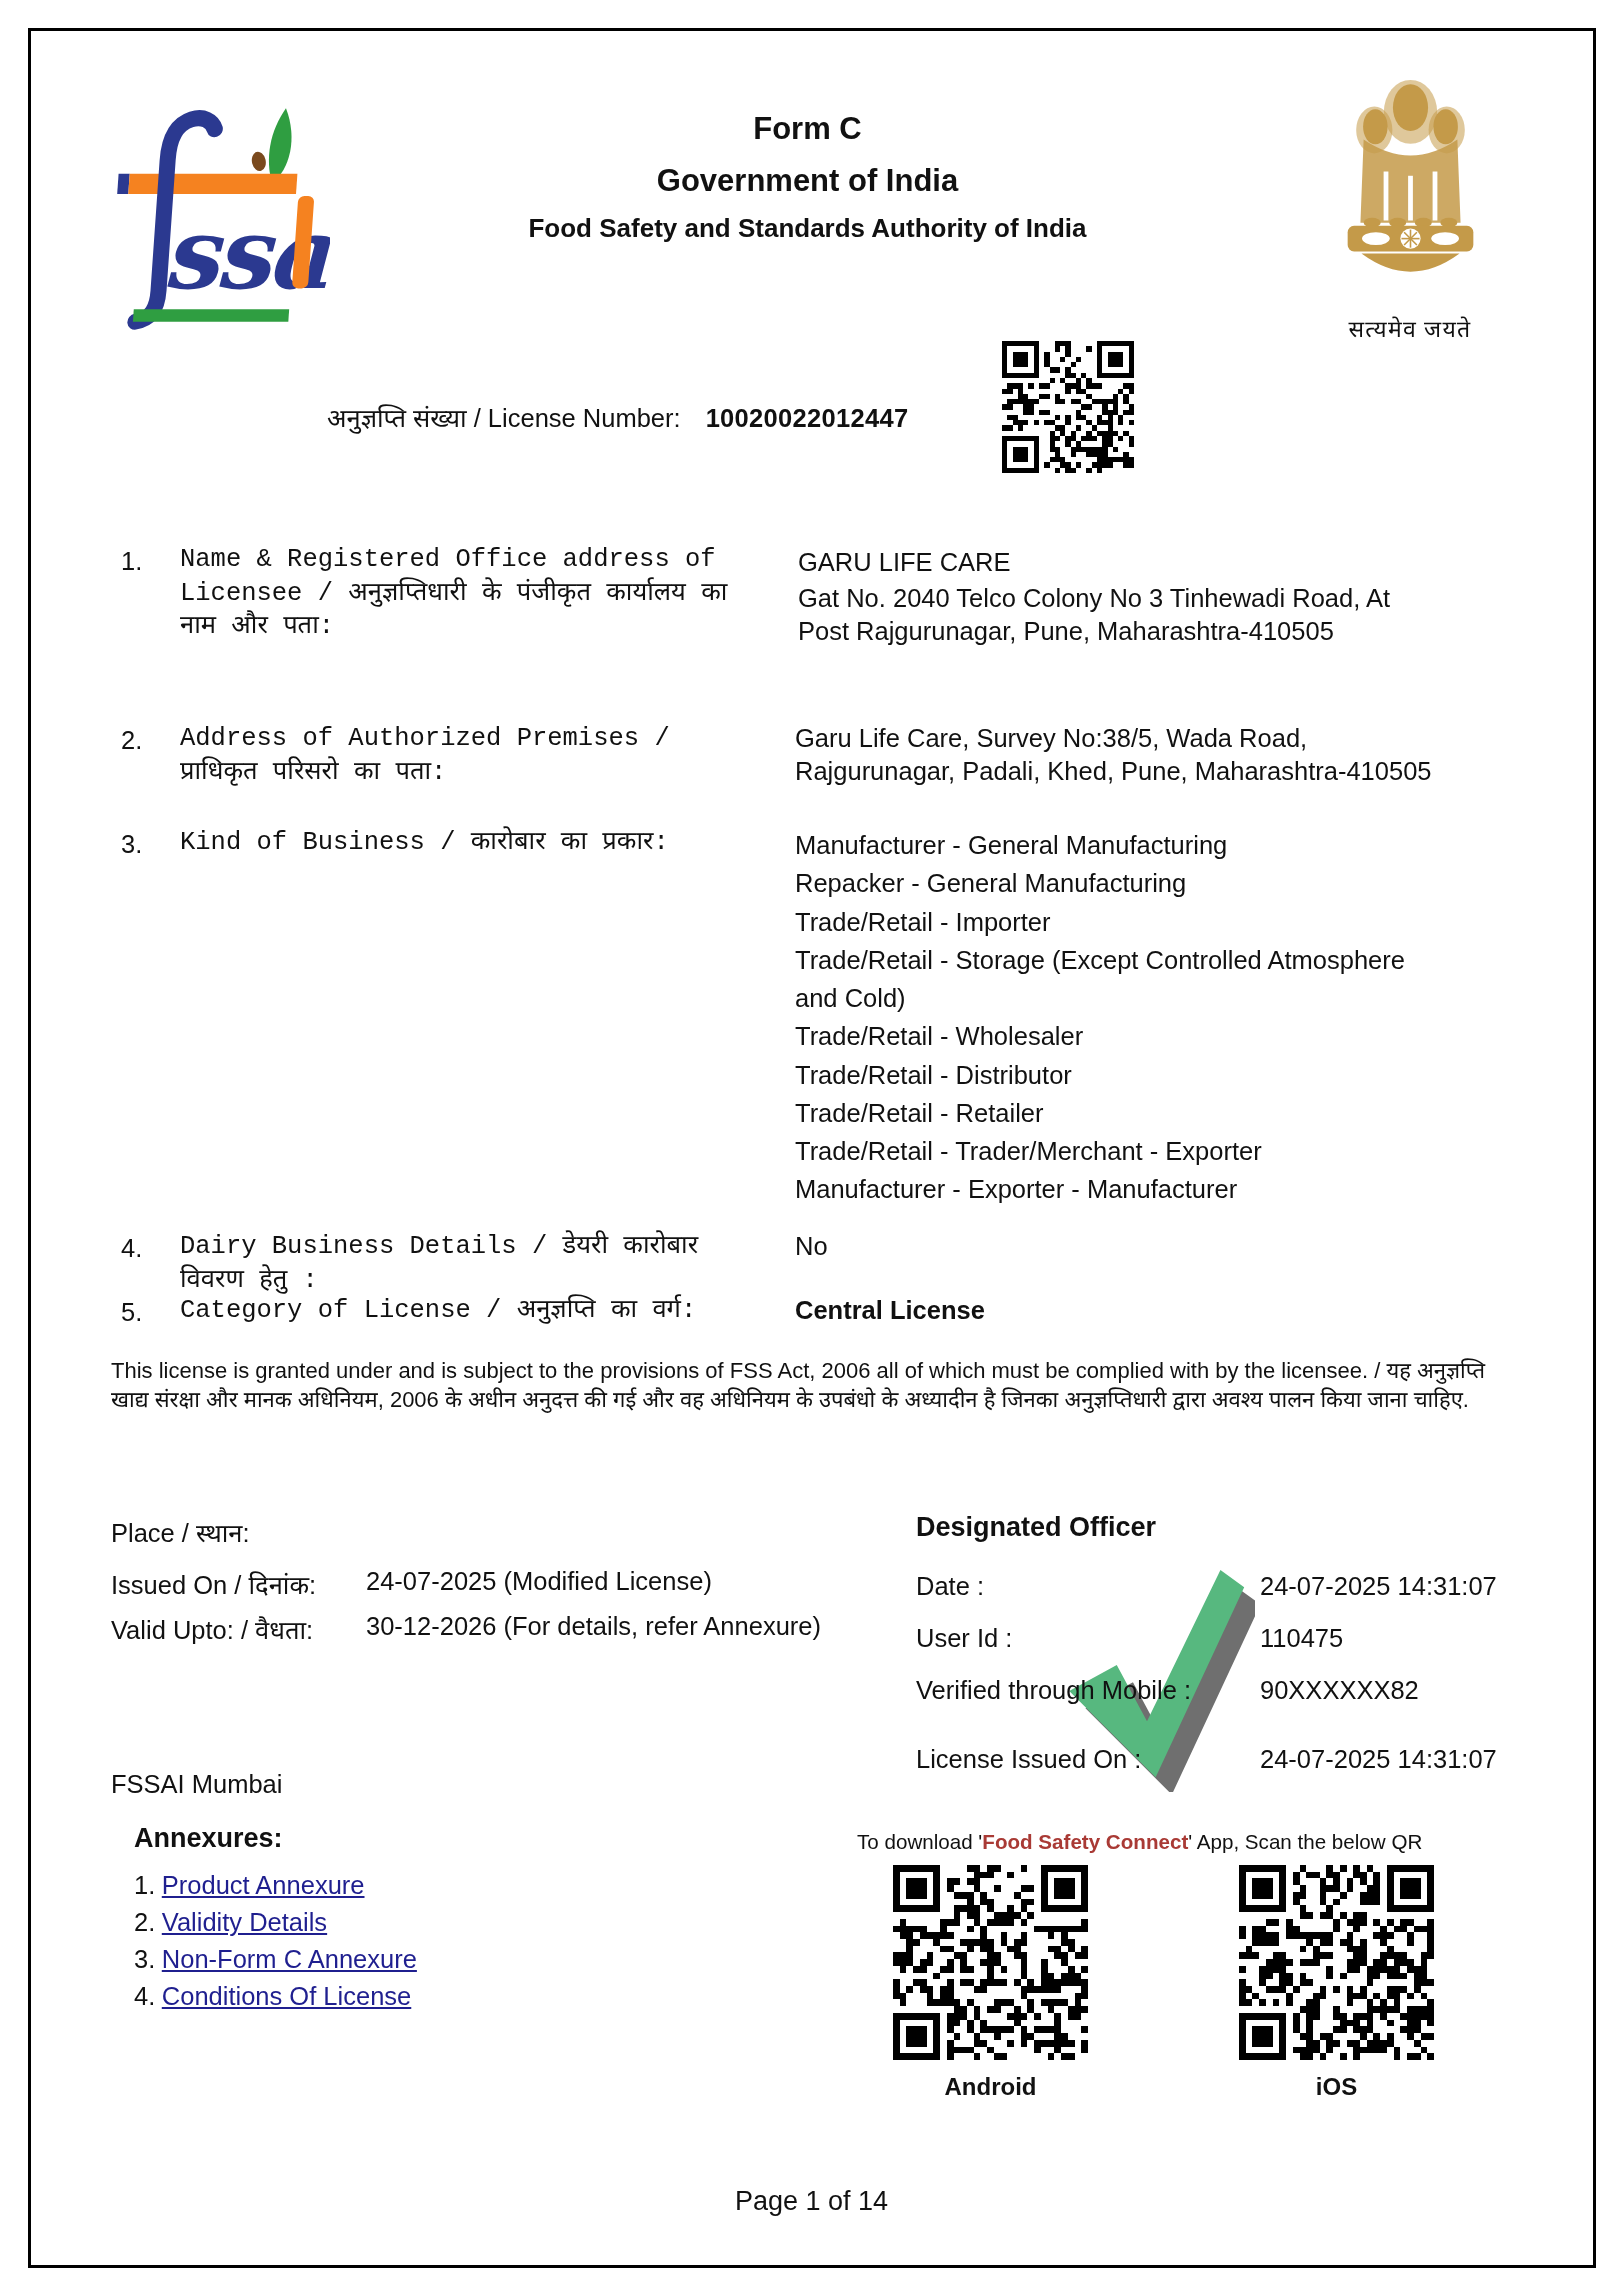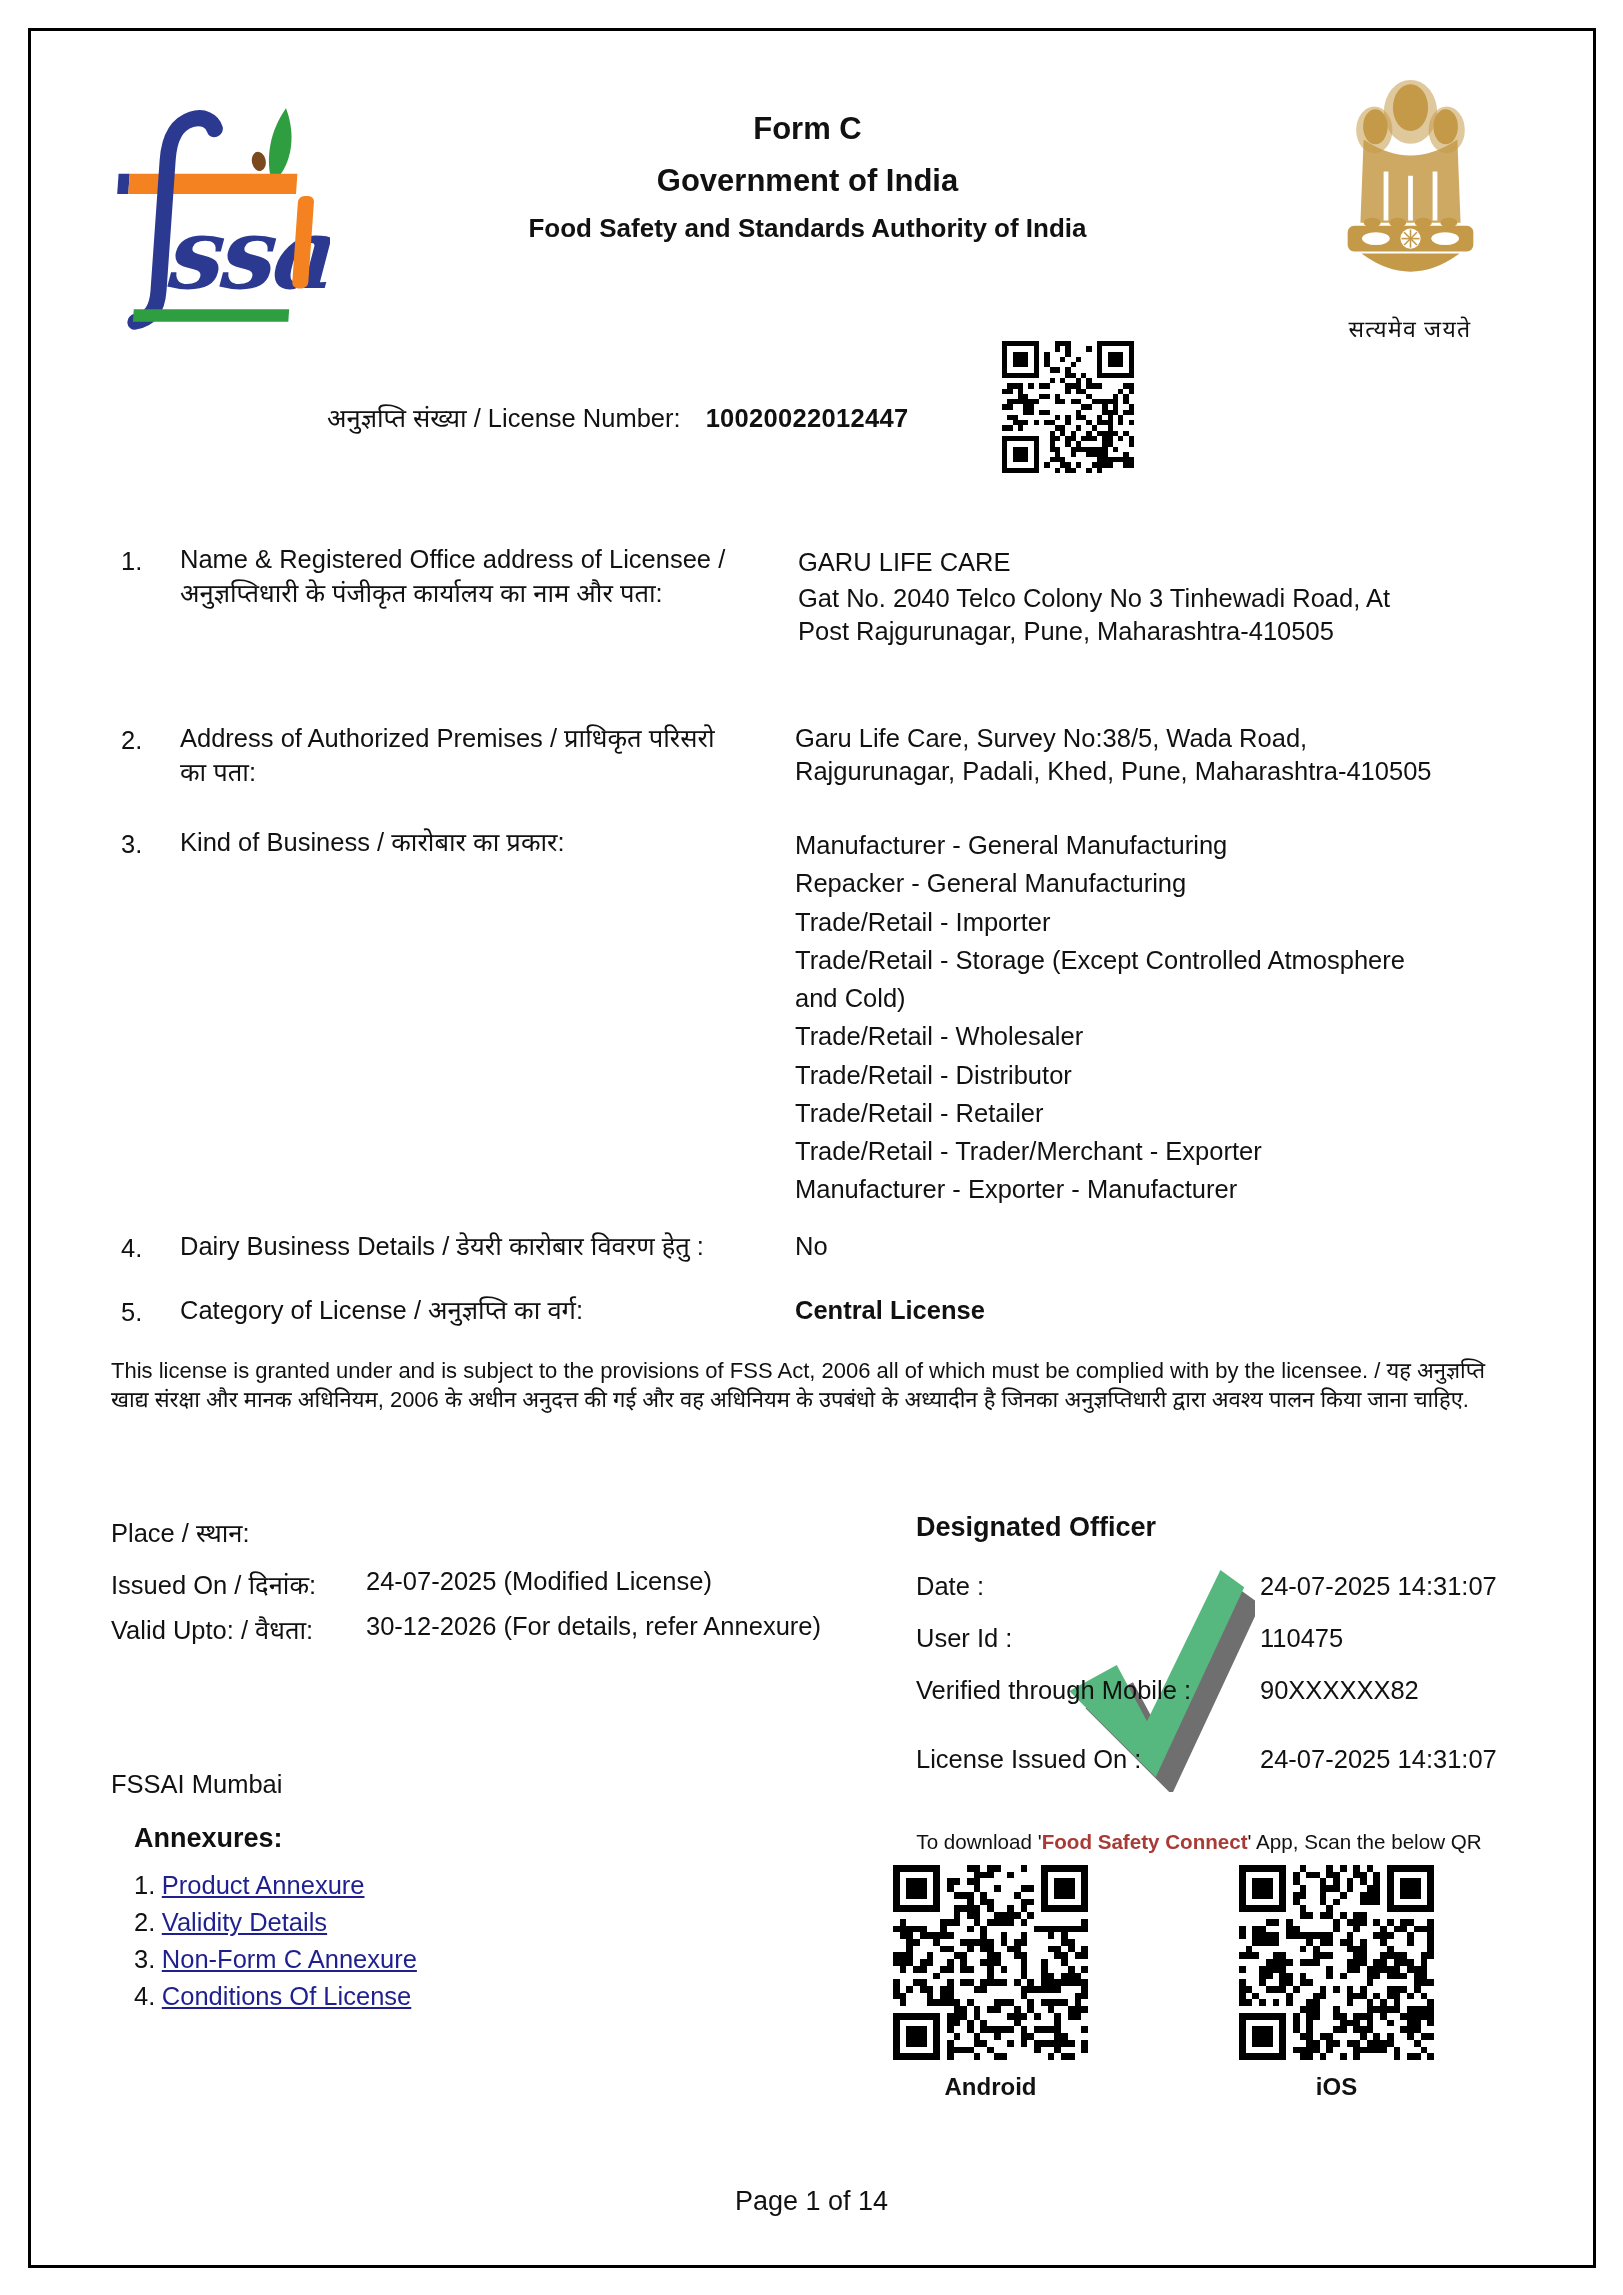--- a/index.html
+++ b/index.html
@@ -20,21 +20,21 @@
   .motto{font-size:23px;letter-spacing:1.3px;margin-top:18px;font-family:"Liberation Serif",serif;}
   
   .licrow{position:absolute;left:327px;top:400px;font-size:25.5px;display:flex;align-items:baseline;}
   .licrow .num{font-weight:bold;margin-left:25px;letter-spacing:0.3px;}
   .qr{position:absolute;}
   .qr svg{width:100%;height:100%;display:block;}
   .qr-license{left:1002px;top:341px;width:132px;height:132px;}
   
   .item{position:absolute;left:121px;width:1427px;display:grid;grid-template-columns:59px 615px 707px;font-size:25.5px;}
   .item .no{padding-top:3.9px;}
-  .item .lbl{line-height:1.32;padding-right:52px;}
+  .item .lbl{line-height:1.32;padding-right:52px;font-family:Liberation Mono, monospace;}
   .item .val{line-height:1.3;padding-right:52px;}
   .item .val .vline{margin:3px;}
   .kinds div{line-height:1.5;}
   .bold{font-weight:bold;}
   .i1{top:543px;} .i2{top:722px;} .i3{top:826px;} .i4{top:1230px;} .i5{top:1294px;}
   
   .legal{position:absolute;left:111px;top:1356px;width:1417px;font-size:22px;line-height:1.34;}
   
   .meta-row{position:absolute;left:111px;display:flex;font-size:25.5px;}
   .meta-row .ml{width:255px;flex:0 0 255px;}
@@ -47,21 +47,21 @@
   .check{position:absolute;left:1039px;top:1551px;width:216px;height:241px;z-index:1;}
   .check svg{width:100%;height:100%;}
   
   .annex{position:absolute;left:134px;top:1823px;font-size:25.5px;}
   .annex .atitle{font-size:27px;font-weight:bold;margin-bottom:13px;}
   .annex ol{list-style:none;margin:0;padding:0;}
   .annex li{line-height:1.45;}
   .annex a{color:#1f1f8f;text-decoration:underline;cursor:pointer;}
   .annex .n{color:#111;margin-right:6.5px;}
   
-  .dl-line{position:absolute;left:857px;top:1830px;width:684px;text-align:center;font-size:20.6px;}
+  .dl-line{position:absolute;left:857px;top:1830px;width:684px;font-size:20.6px;}
   .dl-line .app{font-weight:bold;color:#a93a35;}
   .qr-android{left:893px;top:1865px;width:195px;height:195px;}
   .qr-ios{left:1239px;top:1865px;width:195px;height:195px;}
   .qr-label{position:absolute;width:195px;text-align:center;top:2073px;font-size:24px;font-weight:bold;}
   .ql-android{left:893px;} .ql-ios{left:1239px;}
   
   .footer{position:absolute;left:0;right:0;top:2186px;text-align:center;font-size:27px;}
 </style>
 </head>
 <body>

